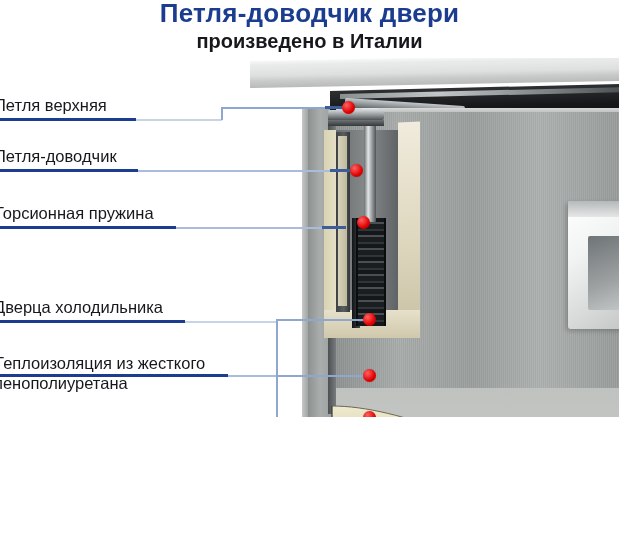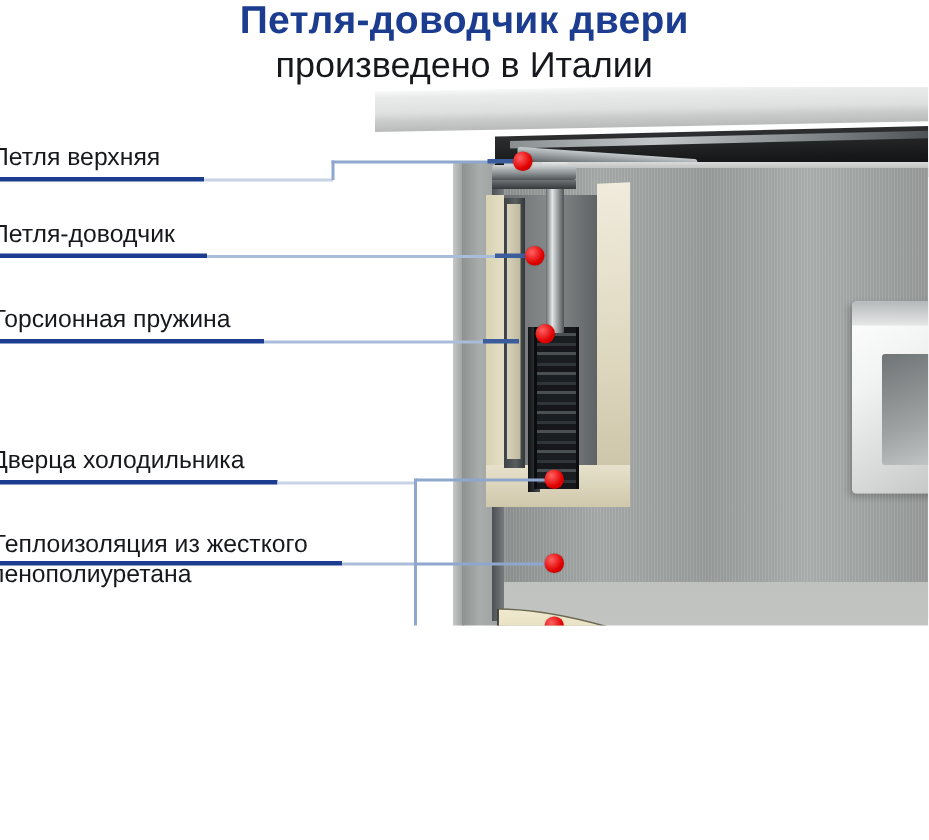--- a/index.html
+++ b/index.html
@@ -13,21 +13,21 @@
   #stage{position:absolute;left:0;top:0;width:619px;height:417px;overflow:hidden;background:#fff;}
 
   
   .title{
     position:absolute;left:0;top:-2px;width:619px;text-align:center;
     font-size:26px;font-weight:bold;color:#1b3c8f;letter-spacing:.2px;
     white-space:nowrap;
   }
   .subtitle{
     position:absolute;left:0;top:30px;width:619px;text-align:center;
-    font-size:24px;font-weight:normal;color:#16181c;white-space:nowrap;
+    font-size:20px;font-weight:bold;color:#16181c;white-space:nowrap;
   }
 
   
   .photo{position:absolute;left:250px;top:58px;width:369px;height:494px;overflow:hidden;}
 
   
   .top-slab{
     position:absolute;left:0px;top:8px;width:369px;height:22px;
     background:linear-gradient(180deg,#e9eaea 0%,#dedfdf 45%,#c9cbca 70%,#b9bbba 100%);
     transform:skewY(-1.1deg);transform-origin:left top;

